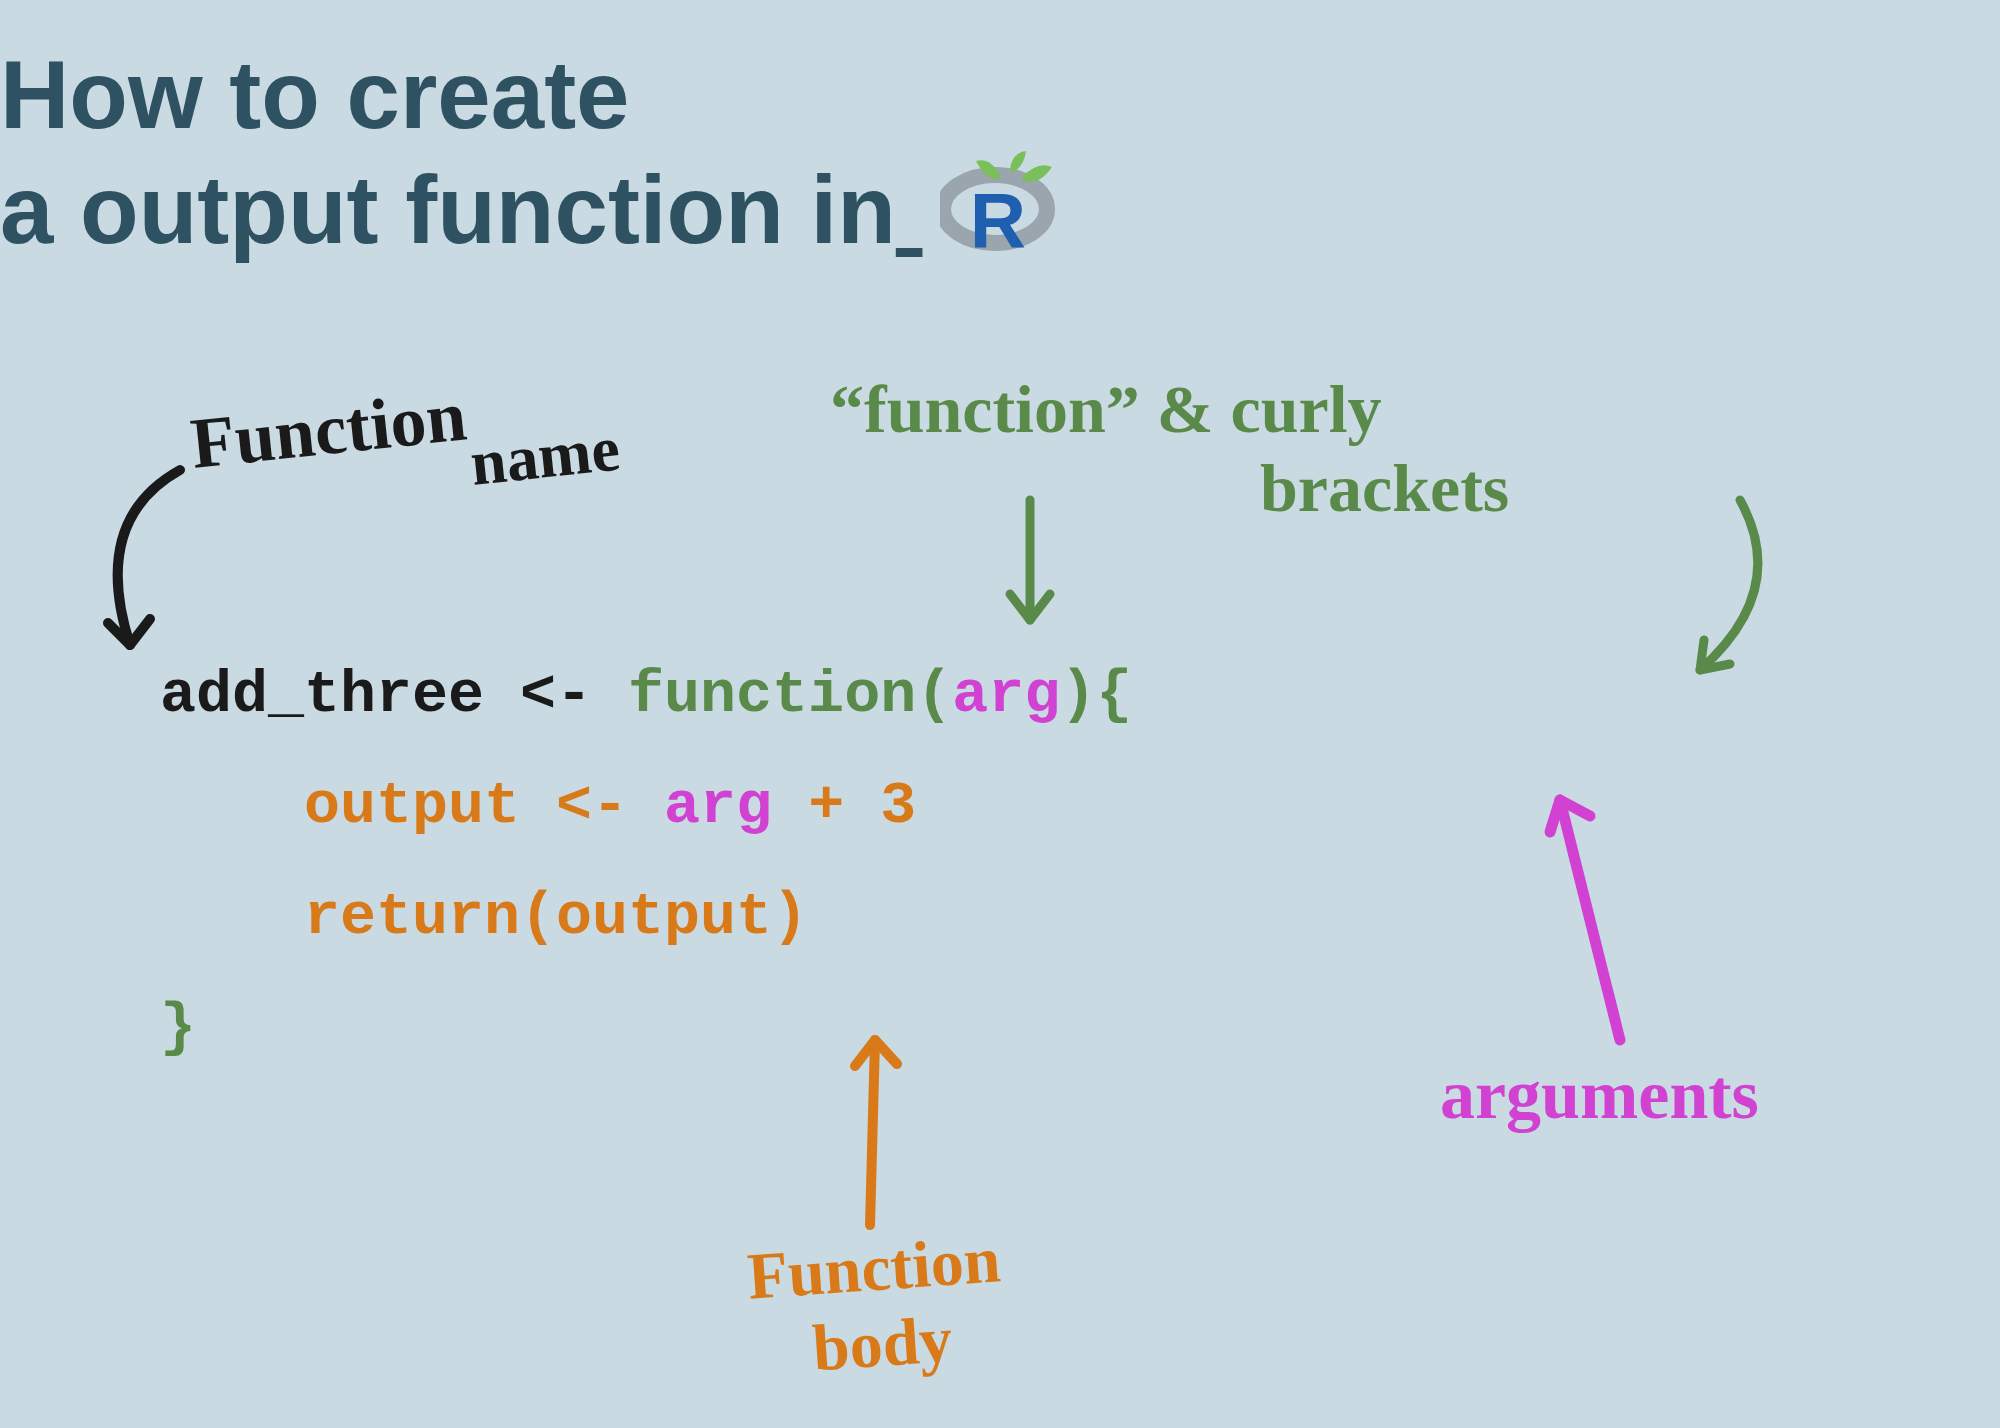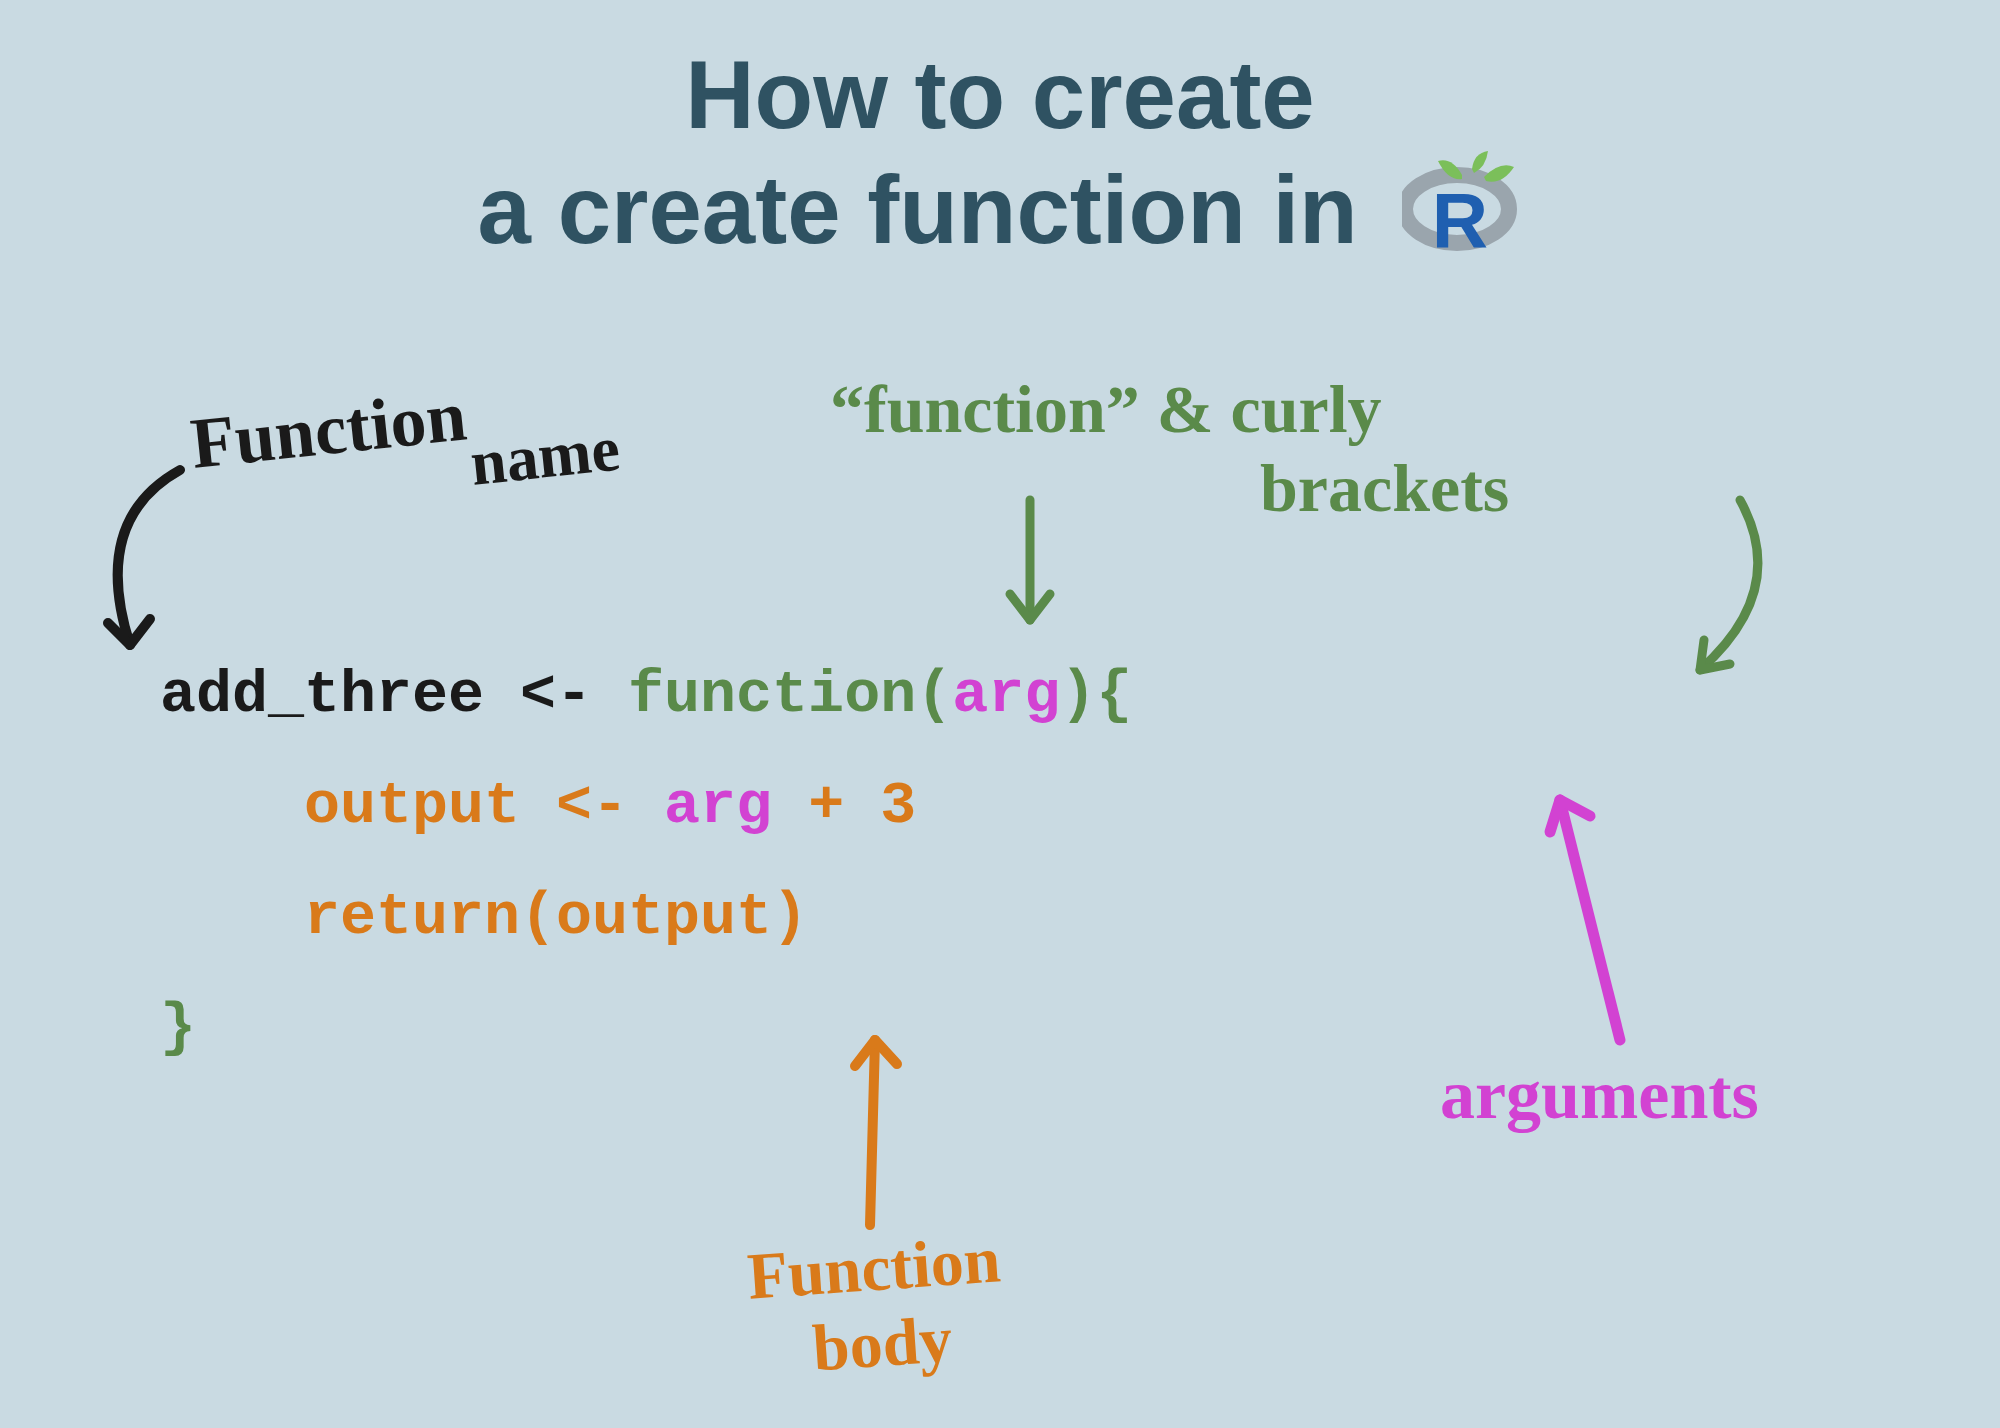--- a/index.html
+++ b/index.html
@@ -1,20 +1,20 @@
 <!DOCTYPE html>
 <html><head>
 <meta charset="utf-8">
 <style>
   html,body{margin:0;padding:0;width:2000px;height:1428px;overflow:hidden;
     background:#c9dae2;font-family:"Segoe UI","Helvetica Neue",Arial,sans-serif;}
   .stage{position:relative;width:2000px;height:1428px;}
   
-  .title{position:absolute;top:38px;left:0;right:0;text-align:center;
-    font-weight:800;color:#2f5262;font-size:96px;line-height:1.18;}
+  .title{position:absolute;top:38px;left:0;right:0;
+    font-weight:800;color:#2f5262;font-size:96px;line-height:1.18;text-decoration:underline;}
   .title-line{display:inline-block;}
   
   .r-logo{display:inline-block;vertical-align:-18px;margin-left:18px;}
   
   .code{position:absolute;left:160px;top:640px;
     font-family:"Consolas","Menlo","Courier New",monospace;
     font-weight:800;font-size:60px;line-height:1.85;white-space:pre;}
   .black{color:#1a1a1a;}
   .green{color:#5a8a4a;}
   .magenta{color:#d242d2;}
@@ -28,21 +28,21 @@
   .hand.orange{color:#d97a1a;}
   
   svg.arrow{position:absolute;overflow:visible;}
 </style>
 </head>
 <body>
 <div class="stage">
 
 <div class="title">
   <span class="title-line">How to create</span><br>
-  <span class="title-line">a create function in</span>
+  <span class="title-line">a output function in</span>
   <span class="r-logo">
     <svg width="120" height="110" viewBox="0 0 120 110">
 
       <ellipse cx="55" cy="58" rx="52" ry="34" fill="none" stroke="#9aa5ad" stroke-width="16"></ellipse>
 
       <g fill="#7bbf5a">
         <path d="M70 18 Q72 2 86 0 Q84 16 72 22 Z"></path>
         <path d="M82 26 Q98 10 112 16 Q100 34 84 30 Z"></path>
         <path d="M60 24 Q50 6 36 10 Q46 30 60 28 Z"></path>
       </g>

